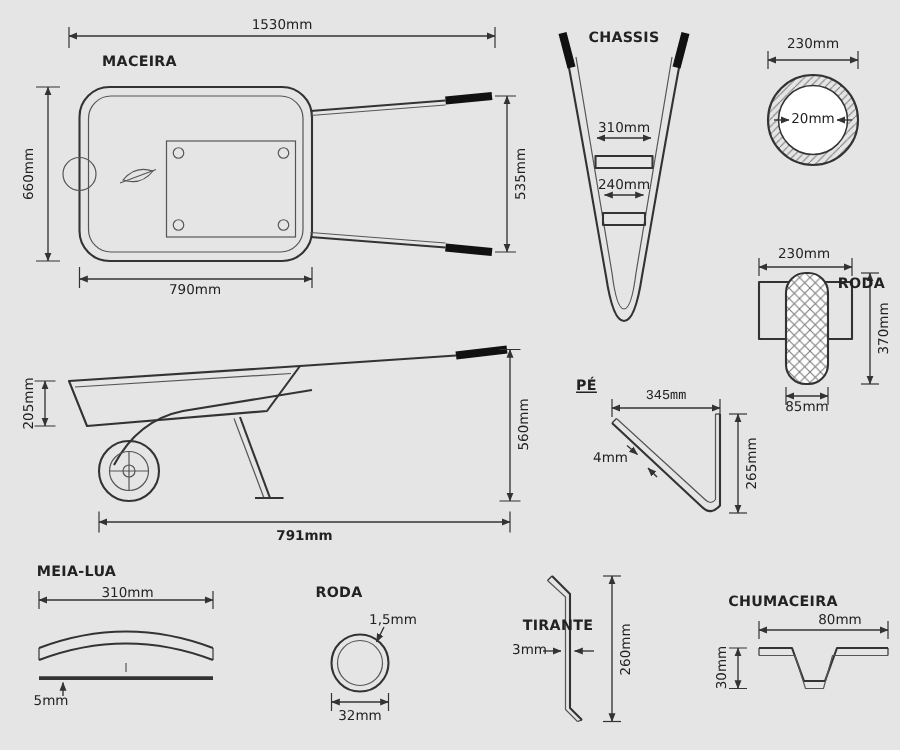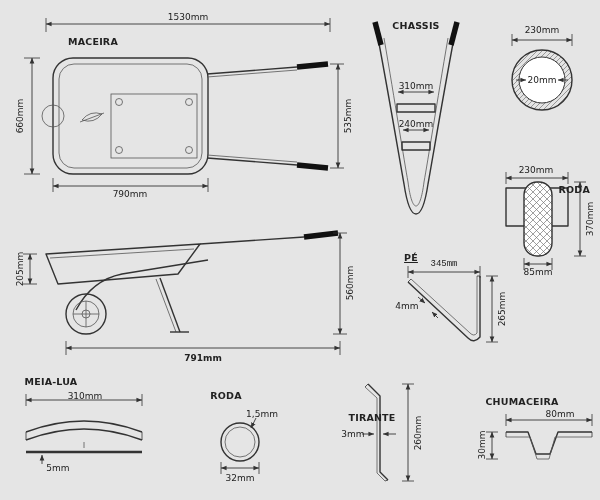--- a/index.html
+++ b/index.html
@@ -259,28 +259,28 @@
   <div class="txt" style="left:386px;top:118px;width:60px;">240mm</div>
 
   <div class="txt" style="left:512px;top:24px;width:60px;">230mm</div>
   <div class="txt" style="left:522px;top:74px;width:40px;">20mm</div>
 
   <div class="txt lbl right" style="left:540px;top:140px;width:50px;">RODA</div>
   <div class="txt" style="left:506px;top:164px;width:60px;">230mm</div>
   <div class="txt rot" style="left:565px;top:213px;width:50px;">370mm</div>
   <div class="txt" style="left:518px;top:266px;width:40px;">85mm</div>
 
-  <div class="txt lbl" style="left:396px;top:252px;width:30px;text-decoration:underline;">PÉ</div>
+  <div class="txt lbl" style="left:376px;top:252px;width:30px;text-decoration:underline;">PÉ</div>
   <div class="txt" style="left:414px;top:258px;width:60px;font-family:Liberation Mono, monospace;">345mm</div>
   <div class="txt" style="left:392px;top:300px;width:30px;">4mm</div>
   <div class="txt rot" style="left:477px;top:303px;width:50px;">265mm</div>
 
   <div class="txt lbl" style="left:16px;top:376px;width:70px;">MEIA-LUA</div>
   <div class="txt" style="left:55px;top:390px;width:60px;">310mm</div>
-  <div class="txt" style="left:40px;top:462px;width:36px;">5mm</div>
+  <div class="txt" style="left:16px;top:462px;width:36px;">5mm</div>
 
   <div class="txt lbl" style="left:206px;top:390px;width:40px;">RODA</div>
   <div class="txt" style="left:240px;top:408px;width:44px;">1,5mm</div>
   <div class="txt" style="left:220px;top:472px;width:40px;">32mm</div>
 
   <div class="txt lbl" style="left:342px;top:372px;width:60px;margin-top:40px;">TIRANTE</div>
   <div class="txt" style="left:338px;top:428px;width:30px;">3mm</div>
   <div class="txt rot" style="left:393px;top:427px;width:50px;">260mm</div>
 
   <div class="txt lbl" style="left:482px;top:396px;width:80px;">CHUMACEIRA</div>

